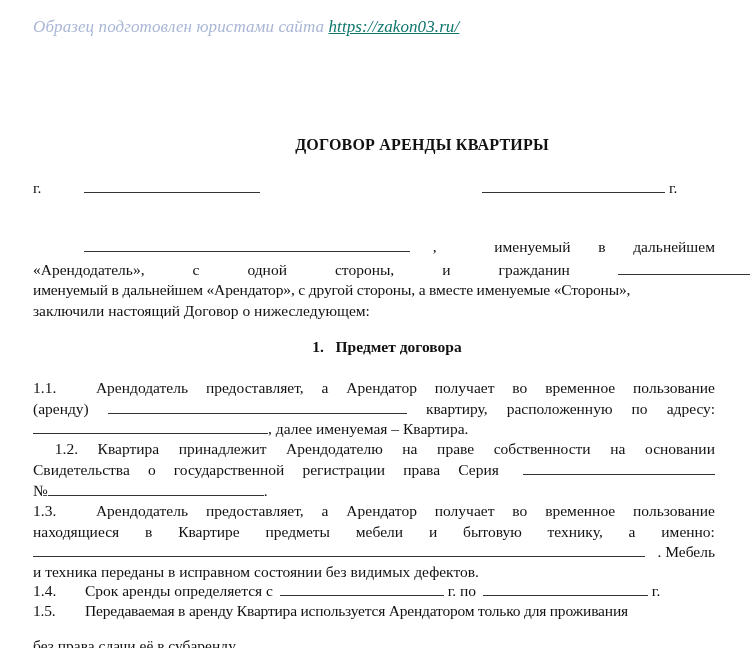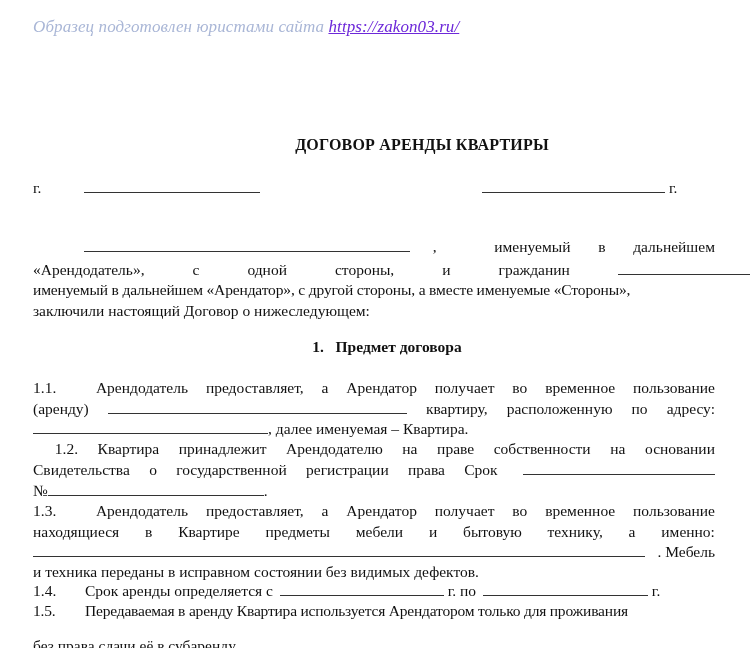--- a/index.html
+++ b/index.html
@@ -6,21 +6,21 @@
   body {
     width: 750px; height: 648px; position: relative; overflow: hidden;
     font-family: "Liberation Serif", "DejaVu Serif", serif;
     color: #111111;
   }
   .abs { position: absolute; white-space: nowrap; }
   .watermark {
     left: 33px; top: 17px; font-size: 17px; font-style: italic;
     color: #a9b6d6; letter-spacing: 0.1px;
   }
-  .watermark a { color: #6d28d9; text-decoration: underline; }
+  .watermark a { color: #0f766e; text-decoration: underline; }
   .title {
     left: 0; width: 750px; top: 136px; text-align: center;
     font-weight: bold; font-size: 16px; letter-spacing: 0.2px; margin-left: 47px;
   }
   .txt { font-size: 15.5px; line-height: 20px; }
   .row { position: absolute; left: 33px; width: 682px; font-size: 15.5px; line-height: 20px; white-space: nowrap; }
   .flex { display: flex; justify-content: space-between; align-items: baseline; }
   .section-h {
     left: 12px; width: 750px; top: 338px; text-align: center; font-weight: bold; font-size: 15.5px;
   }
@@ -103,21 +103,21 @@
   <span>собственности</span>
   <span>на</span>
   <span>основании</span>
 </div>
 <div class="row flex" style="top:460px;">
   <span>Свидетельства</span>
   <span>о</span>
   <span>государственной</span>
   <span>регистрации</span>
   <span>права</span>
-  <span>Срок</span>
+  <span>Серия</span>
   <span style="display:inline-block; width:192px; height:14px; border-bottom:1px solid #333; margin-left:6px;"></span>
 </div>
 <div class="row" style="top:481px;">
   <span>№</span><span style="display:inline-block; width:216px; height:14px; border-bottom:1px solid #333;"></span><span>.</span>
 </div>
 
 <div class="row flex" style="top:501px;">
   <span style="width:45px;">1.3.</span>
   <span>Арендодатель</span>
   <span>предоставляет,</span>

